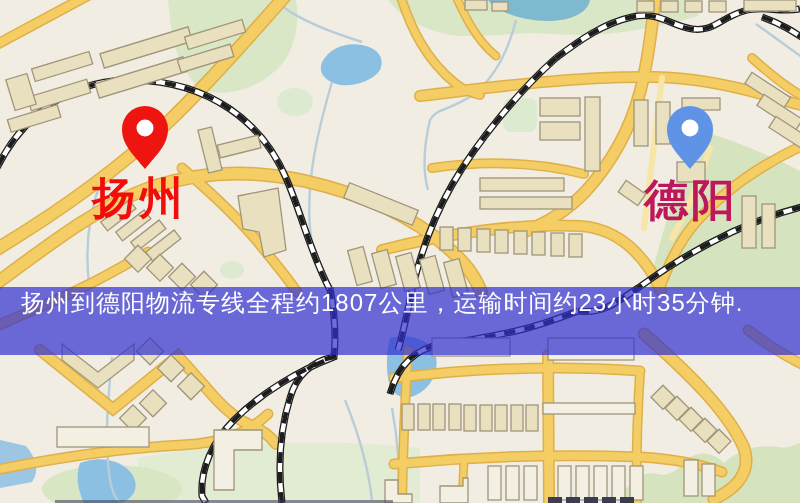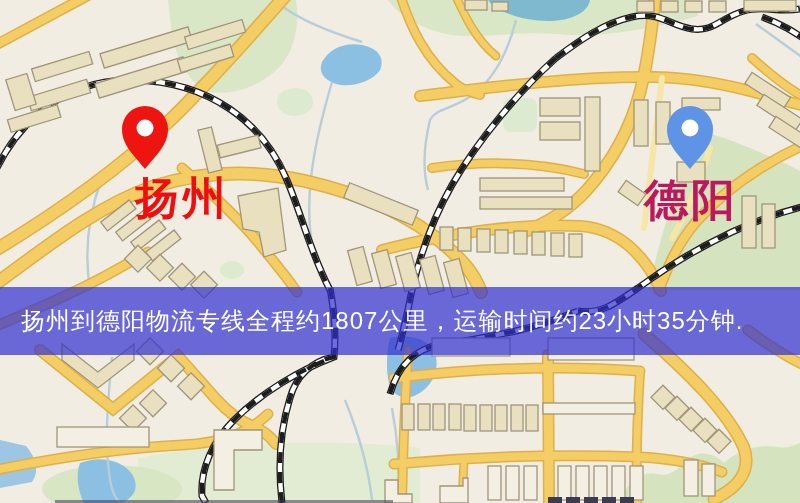--- a/index.html
+++ b/index.html
@@ -6,26 +6,26 @@
   .stage{
     position:relative;width:800px;height:503px;overflow:hidden;
     background:#f1ede3;
     font-family:"Liberation Sans", sans-serif;
   }
   .stage svg{position:absolute;left:0;top:0;}
   .marker-label{
     position:absolute;font-size:44px;font-weight:600;letter-spacing:3px;
     line-height:1;white-space:nowrap;user-select:none;
   }
-  .label-red{color:#f20d0d;margin-left:43px;}
+  .label-red{color:#f20d0d;}
   .label-blue{color:#be185d;}
   .banner{
     position:absolute;left:0;top:287px;width:800px;height:68px;
     background:rgba(47,47,208,0.70);
-    display:flex;align-items:center;
+    display:flex;
   }
   .banner-text{
     color:#ffffff;font-size:24px;padding-left:21px;letter-spacing:1px;
     white-space:nowrap;
   }
 </style>
 </head>
 <body>
 
 <div class="stage">

